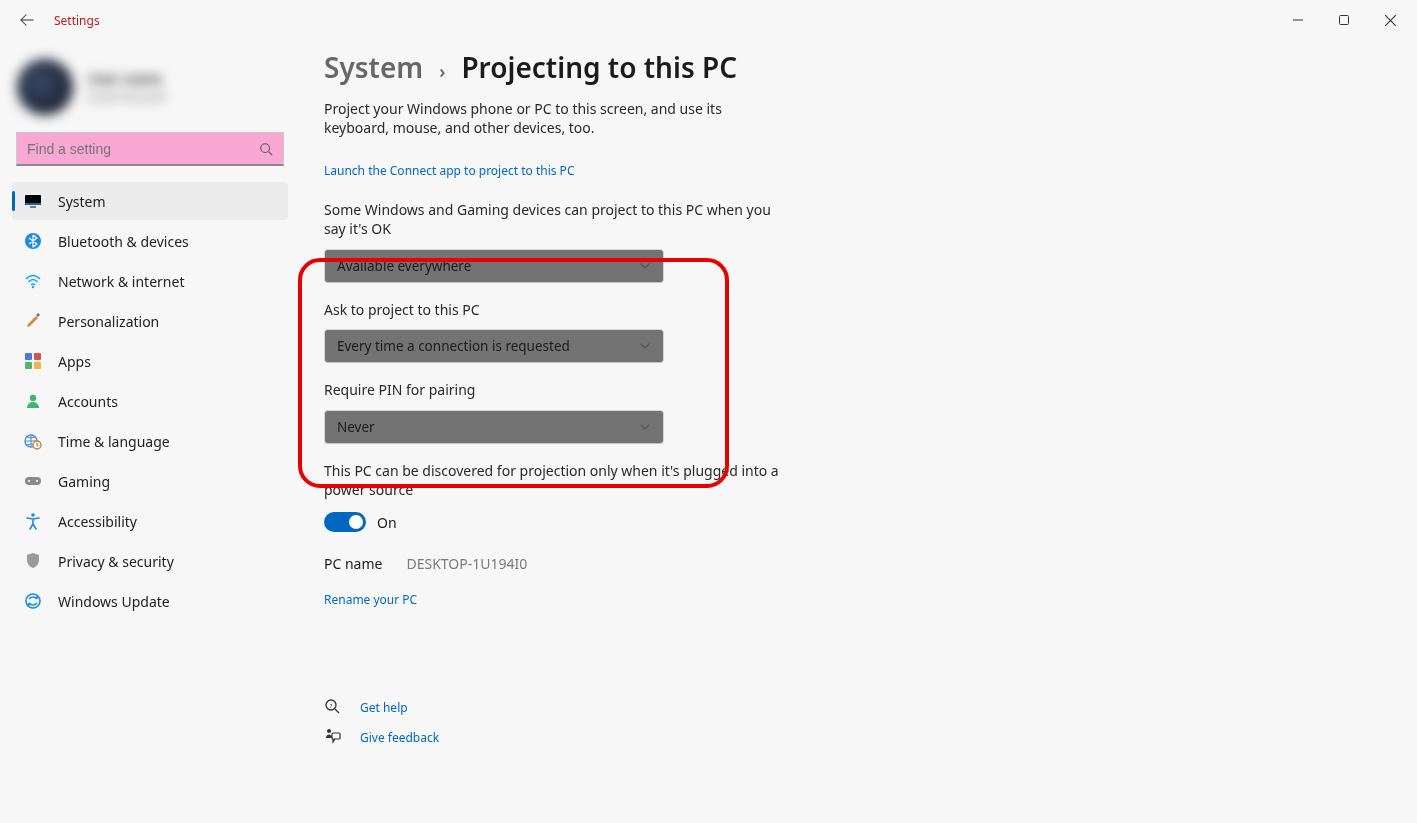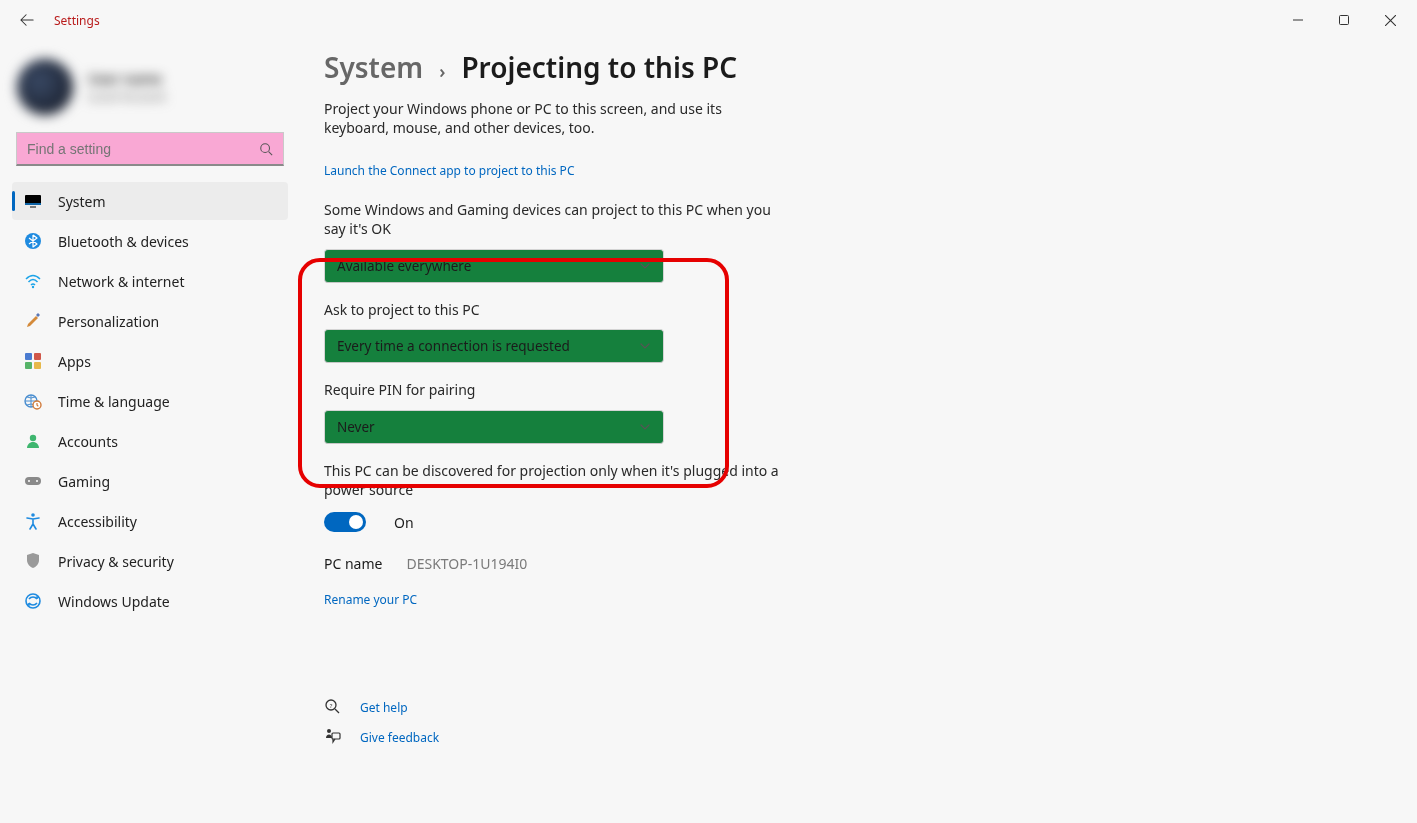--- a/index.html
+++ b/index.html
@@ -118,32 +118,32 @@
   .desc { max-width: 455px; font-size: 14px; color: #292929; line-height: 1.35; margin-bottom: 22px; }
 
   .link { color: #0067c0; font-size: 12px; cursor: pointer; }
 
   .section { max-width: 455px; margin-top: 18px; }
   .label { font-size: 14px; color: #292929; line-height: 1.35; }
 
   .select {
     margin-top: 10px;
     width: 340px; height: 34px;
-    background: #15803d;
+    background: #737373;
     border: 1px solid #d4d4d4;
     border-radius: 4px;
     display: flex; align-items: center; justify-content: space-between;
     padding: 0 12px;
     font-size: 13.5px;
     border-bottom: 1.5px solid #c6c6c6;
     gap: 41px;
   }
   .select .chev-down { width: 12px; height: 12px; color: #555; }
 
-  .toggle-row { display: flex; align-items: center; gap: 28px; margin-top: 12px; }
+  .toggle-row { display: flex; align-items: center; gap: 11px; margin-top: 12px; }
   .toggle {
     width: 42px; height: 20px; border-radius: 10px;
     background: #0067c0; position: relative;
   }
   .toggle::after {
     content: ""; position: absolute; right: 3px; top: 3px;
     width: 14px; height: 14px; border-radius: 50%; background: #fff;
   }
   .toggle-label { font-size: 14px; }
 
@@ -261,36 +261,36 @@
               <rect x="10" y="1" width="7" height="7" rx="1" fill="#d0574a"></rect>
               <rect x="1" y="10" width="7" height="7" rx="1" fill="#56b368"></rect>
               <rect x="10" y="10" width="7" height="7" rx="1" fill="#e6b84a"></rect>
             </svg>
           </span>
         <span>Apps</span>
       </div>
       <div class="nav-item">
         <span class="nav-icon">
             <svg viewBox="0 0 18 18">
+              <circle cx="9" cy="6" r="3.2" fill="#3fb66f"></circle>
+              <path d="M3 16c0-3.3 2.7-6 6-6s6 2.7 6 6" fill="#3fb66f"></path>
+            </svg>
+          </span>
+        <span>Accounts</span>
+      </div>
+      <div class="nav-item">
+        <span class="nav-icon">
+            <svg viewBox="0 0 18 18">
               <circle cx="7" cy="9" r="6" fill="none" stroke="#4a8ed0" stroke-width="1.4"></circle>
               <path d="M7 3v12M1 9h12M3 5q4 2 8 0M3 13q4-2 8 0" stroke="#4a8ed0" stroke-width="1" fill="none"></path>
               <circle cx="13" cy="13" r="4" fill="#fff" stroke="#d07a3a" stroke-width="1.4"></circle>
               <path d="M13 11v2l1.3 1.3" stroke="#d07a3a" stroke-width="1.2" fill="none"></path>
             </svg>
           </span>
         <span>Time &amp; language</span>
-      </div>
-      <div class="nav-item">
-        <span class="nav-icon">
-            <svg viewBox="0 0 18 18">
-              <circle cx="9" cy="6" r="3.2" fill="#3fb66f"></circle>
-              <path d="M3 16c0-3.3 2.7-6 6-6s6 2.7 6 6" fill="#3fb66f"></path>
-            </svg>
-          </span>
-        <span>Accounts</span>
       </div>
       <div class="nav-item">
         <span class="nav-icon">
             <svg viewBox="0 0 18 18">
               <rect x="1" y="5" width="16" height="8" rx="4" fill="#8a8a8a"></rect>
               <circle cx="5" cy="9" r="1" fill="#fff"></circle>
               <circle cx="13" cy="9" r="1" fill="#fff"></circle>
             </svg>
           </span>
         <span>Gaming</span>

